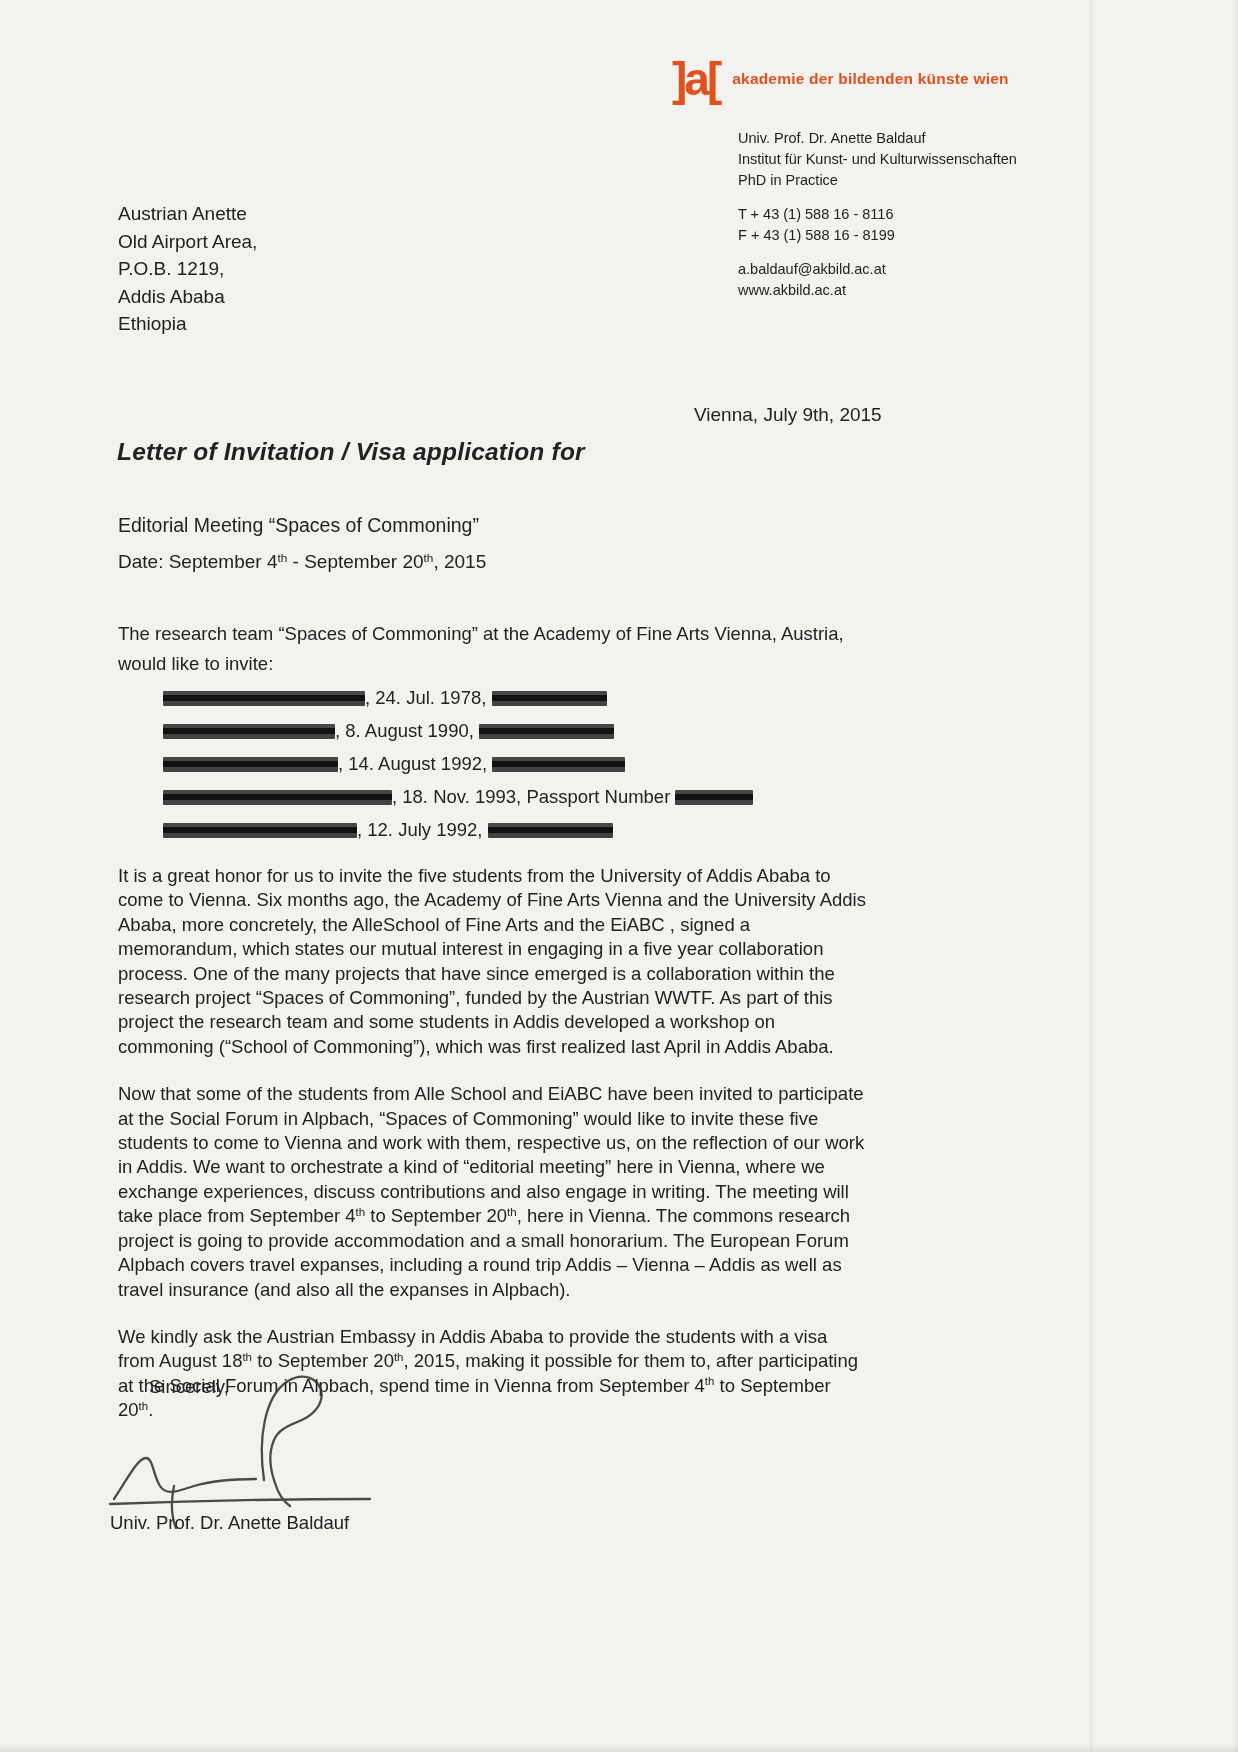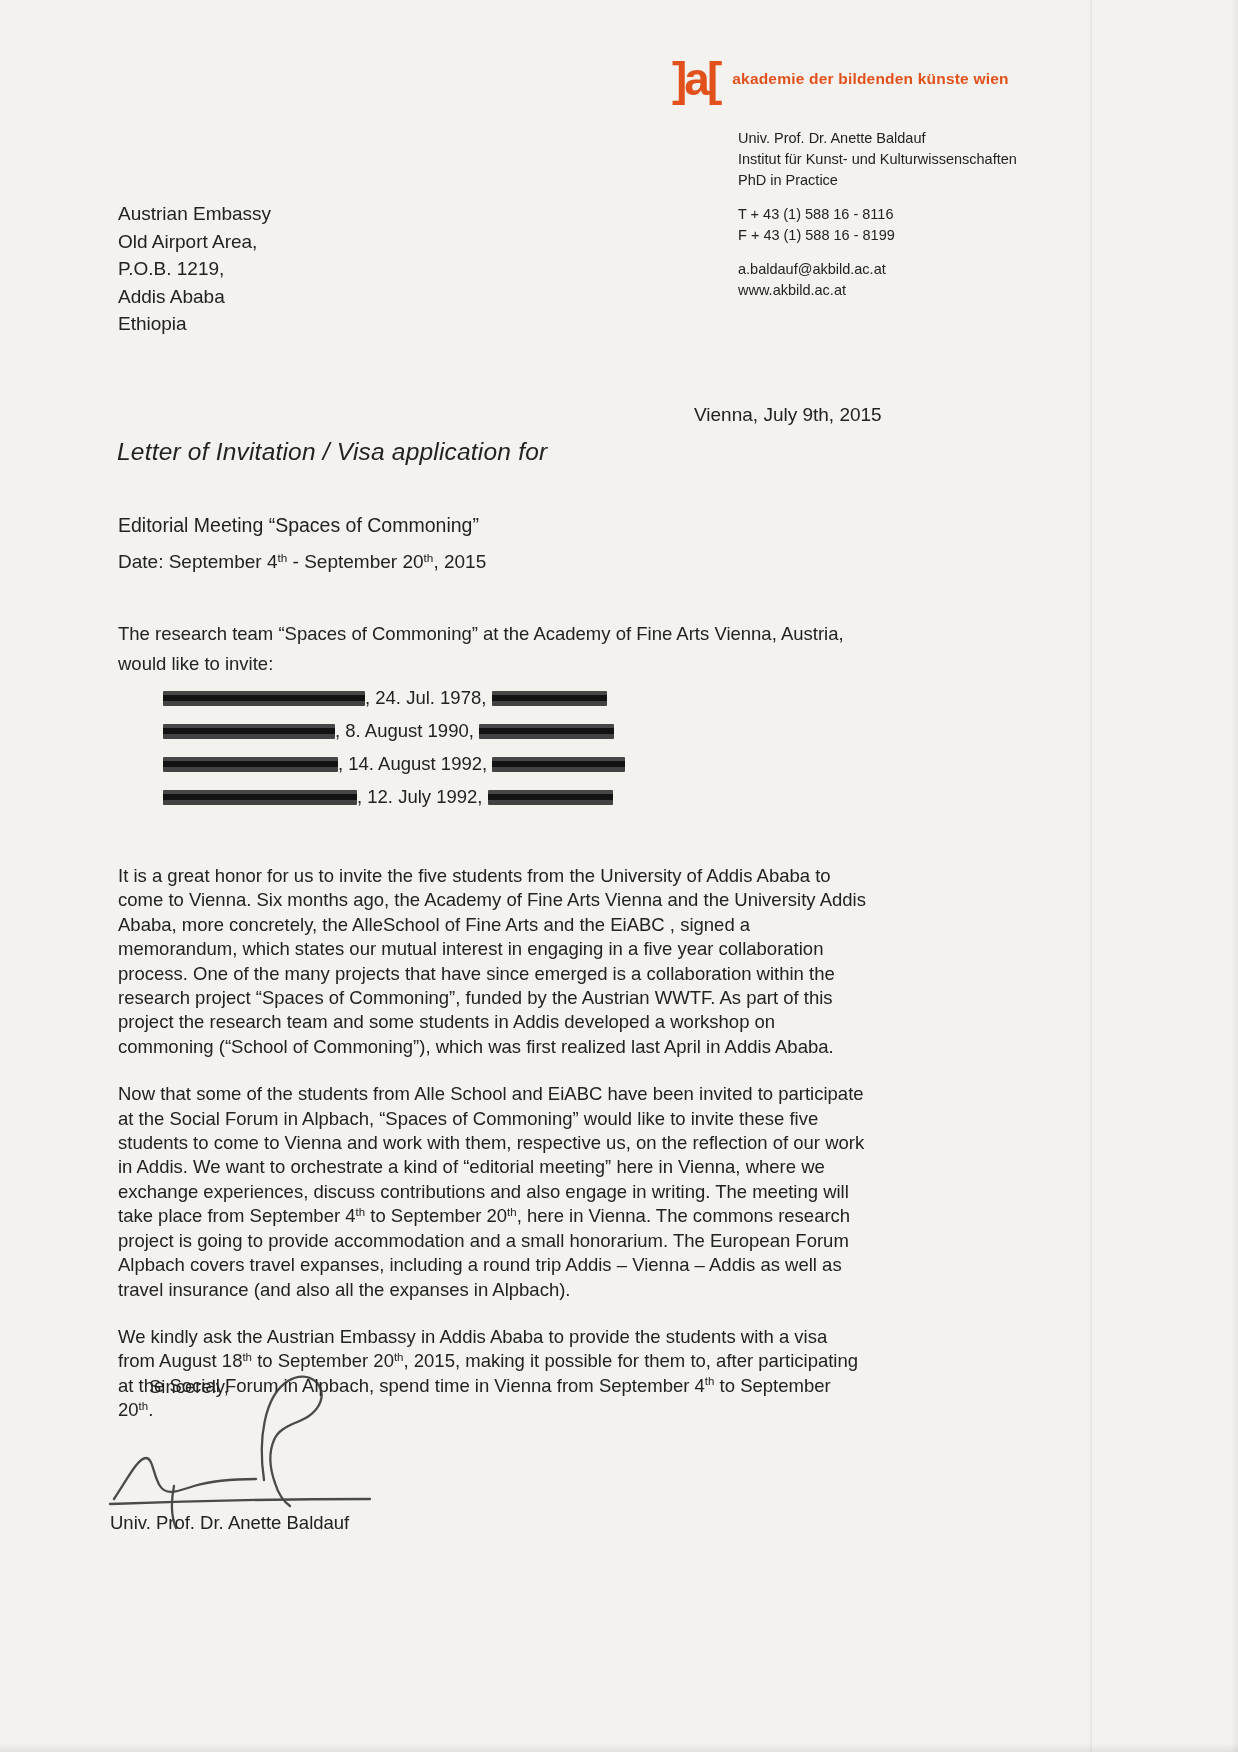--- a/index.html
+++ b/index.html
@@ -25,21 +25,21 @@
   }
   .logo-word{
     color:var(--accent,#e2511c);
     font-size:15.5px;font-weight:700;white-space:nowrap;letter-spacing:.2px;
   }
   .sender{position:absolute;left:738px;top:128px;font-size:14.5px;line-height:21px;}
   .sender .grp{margin-bottom:13px;}
   .recipient{position:absolute;left:118px;top:200px;font-size:19px;line-height:27.5px;}
   
   .dateline{position:absolute;left:694px;top:404px;font-size:19px;}
-  .title{position:absolute;left:117px;top:438px;font-size:24.5px;font-style:italic;letter-spacing:.2px;}
+  .title{position:absolute;left:117px;top:438px;font-size:24.5px;font-style:italic;letter-spacing:.2px;font-weight:bold;}
   .subject{position:absolute;left:118px;top:514px;font-size:19.5px;}
   .meetdate{position:absolute;left:118px;top:551px;font-size:19px;}
   .intro{position:absolute;left:118px;top:619px;width:768px;font-size:18.5px;line-height:30px;}
   .invitees{position:absolute;left:163px;top:681px;font-size:18.5px;}
   .invitee{height:33px;line-height:33px;white-space:nowrap;}
   .redact{
     display:inline-block;height:15px;border-radius:1px;
     vertical-align:-2px;
     background:linear-gradient(to bottom,#474747 0%,#474747 26%,var(--redact,#121212) 26%,var(--redact,#121212) 68%,#424242 68%,#424242 100%);
   }
@@ -74,21 +74,21 @@
       <div>T + 43 (1) 588 16 - 8116</div>
       <div>F + 43 (1) 588 16 - 8199</div>
     </div>
     <div class="grp">
       <div>a.baldauf@akbild.ac.at</div>
       <div>www.akbild.ac.at</div>
     </div>
   </div>
 
   <div class="recipient">
-    <div>Austrian Embassy</div>
+    <div>Austrian Anette</div>
     <div>Old Airport Area,</div>
     <div>P.O.B. 1219,</div>
     <div>Addis Ababa</div>
     <div>Ethiopia</div>
   </div>
 
   <div class="dateline">Vienna, July 9th, 2015</div>
 
   <div class="title">Letter of Invitation / Visa application for</div>
 
@@ -96,20 +96,21 @@
   <div class="meetdate">
     <span>Date:</span><span> September 4<sup>th</sup> - September 20<sup>th</sup>, 2015</span>
   </div>
 
   <div class="intro">The research team “Spaces of Commoning” at the Academy of Fine Arts Vienna, Austria, would like to invite:</div>
 
   <div class="invitees">
       <div class="invitee"><span class="redact" style="width: 202px;"></span><span>, 24. Jul. 1978, </span><span class="redact" style="width: 115px;"></span></div>
       <div class="invitee"><span class="redact" style="width: 172px;"></span><span>, 8. August 1990, </span><span class="redact" style="width: 135px;"></span></div>
       <div class="invitee"><span class="redact" style="width: 175px;"></span><span>, 14. August 1992, </span><span class="redact" style="width: 133px;"></span></div>
+      <div class="invitee"><span class="redact" style="width: 229px;"></span><span>, 18. Nov. 1993, Passport Number </span><span class="redact" style="width: 78px;"></span></div>
       <div class="invitee"><span class="redact" style="width: 194px;"></span><span>, 12. July 1992, </span><span class="redact" style="width: 125px;"></span></div>
     </div>
 
   <div class="bodytext">
       <p>It is a great honor for us to invite the five students from the University of Addis Ababa to come to Vienna. Six months ago, the Academy of Fine Arts Vienna and the University Addis Ababa, more concretely, the AlleSchool of Fine Arts and the EiABC , signed a memorandum, which states our mutual interest in engaging in a five year collaboration process. One of the many projects that have since emerged is a collaboration within the research project “Spaces of Commoning”, funded by the Austrian WWTF. As part of this project the research team and some students in Addis developed a workshop on commoning (“School of Commoning”), which was first realized last April in Addis Ababa.</p>
       <p>Now that some of the students from Alle School and EiABC have been invited to participate at the Social Forum in Alpbach, “Spaces of Commoning” would like to invite these five students to come to Vienna and work with them, respective us, on the reflection of our work in Addis. We want to orchestrate a kind of “editorial meeting” here in Vienna, where we exchange experiences, discuss contributions and also engage in writing. The meeting will take place from September 4<sup>th</sup> to September 20<sup>th</sup>, here in Vienna. The commons research project is going to provide accommodation and a small honorarium. The European Forum Alpbach covers travel expanses, including a round trip Addis – Vienna – Addis as well as travel insurance (and also all the expanses in Alpbach).</p>
       <p>We kindly ask the Austrian Embassy in Addis Ababa to provide the students with a visa from August 18<sup>th</sup> to September 20<sup>th</sup>, 2015, making it possible for them to, after participating at the Social Forum in Alpbach, spend time in Vienna from September 4<sup>th</sup> to September 20<sup>th</sup>.</p>
     </div>
 
   <div class="closing">Sincerely,</div>

